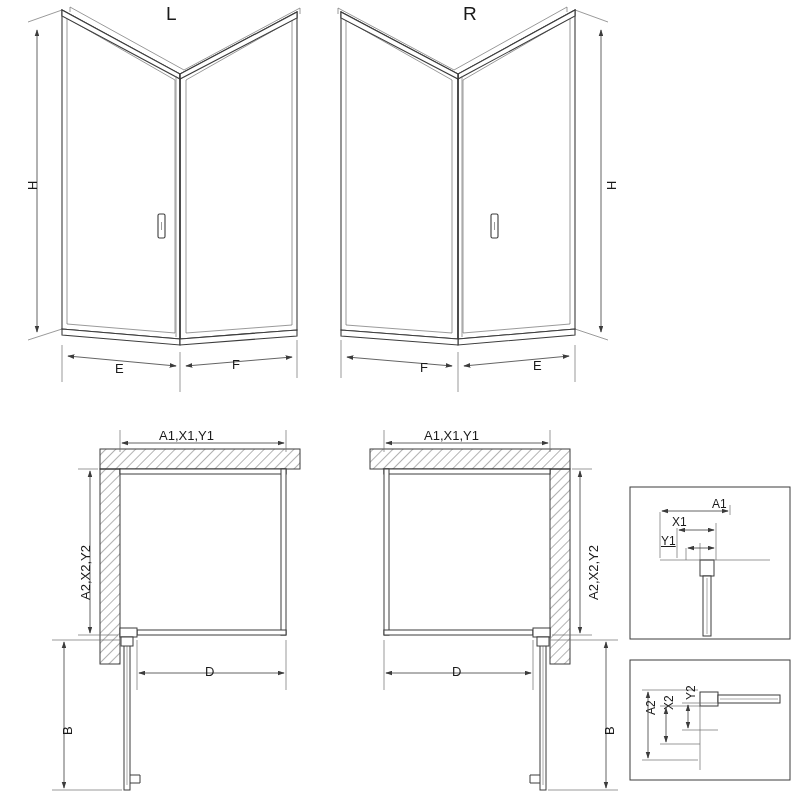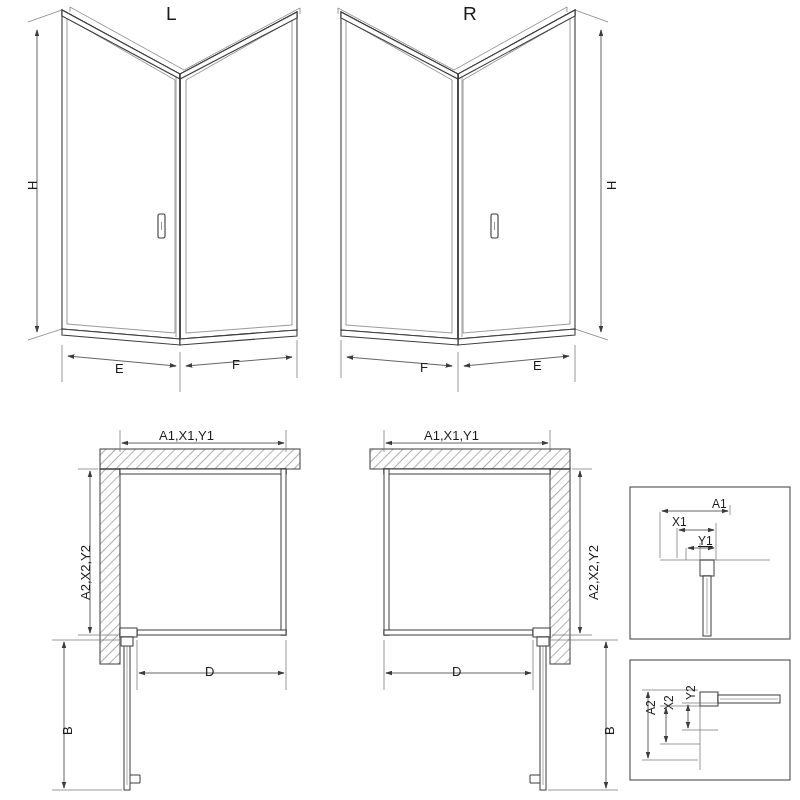--- a/index.html
+++ b/index.html
@@ -233,19 +233,19 @@
   <div class="lbl mid rot" style="left:586px;top:600px;transform:rotate(-90deg);">A2,X2,Y2</div>
 
   <div class="lbl mid" style="left:205px;top:664px;">D</div>
   <div class="lbl mid" style="left:452px;top:664px;">D</div>
 
   <div class="lbl mid rot" style="left:60px;top:735px;transform:rotate(-90deg);">B</div>
   <div class="lbl mid rot" style="left:602px;top:735px;transform:rotate(-90deg);">B</div>
 
   <div class="lbl small" style="left:684px;top:497px;margin-left:28px;">A1</div>
   <div class="lbl small" style="left:672px;top:515px;">X1</div>
-  <div class="lbl small" style="left:698px;top:534px;text-decoration:underline;">Y1</div>
+  <div class="lbl small" style="left:661px;top:534px;text-decoration:underline;">Y1</div>
 
   <div class="lbl small rot" style="left:644px;top:715px;transform:rotate(-90deg);">A2</div>
   <div class="lbl small rot" style="left:662px;top:710px;transform:rotate(-90deg);">X2</div>
   <div class="lbl small rot" style="left:684px;top:700px;transform:rotate(-90deg);">Y2</div>
 
 </div>
 
 </body></html>

